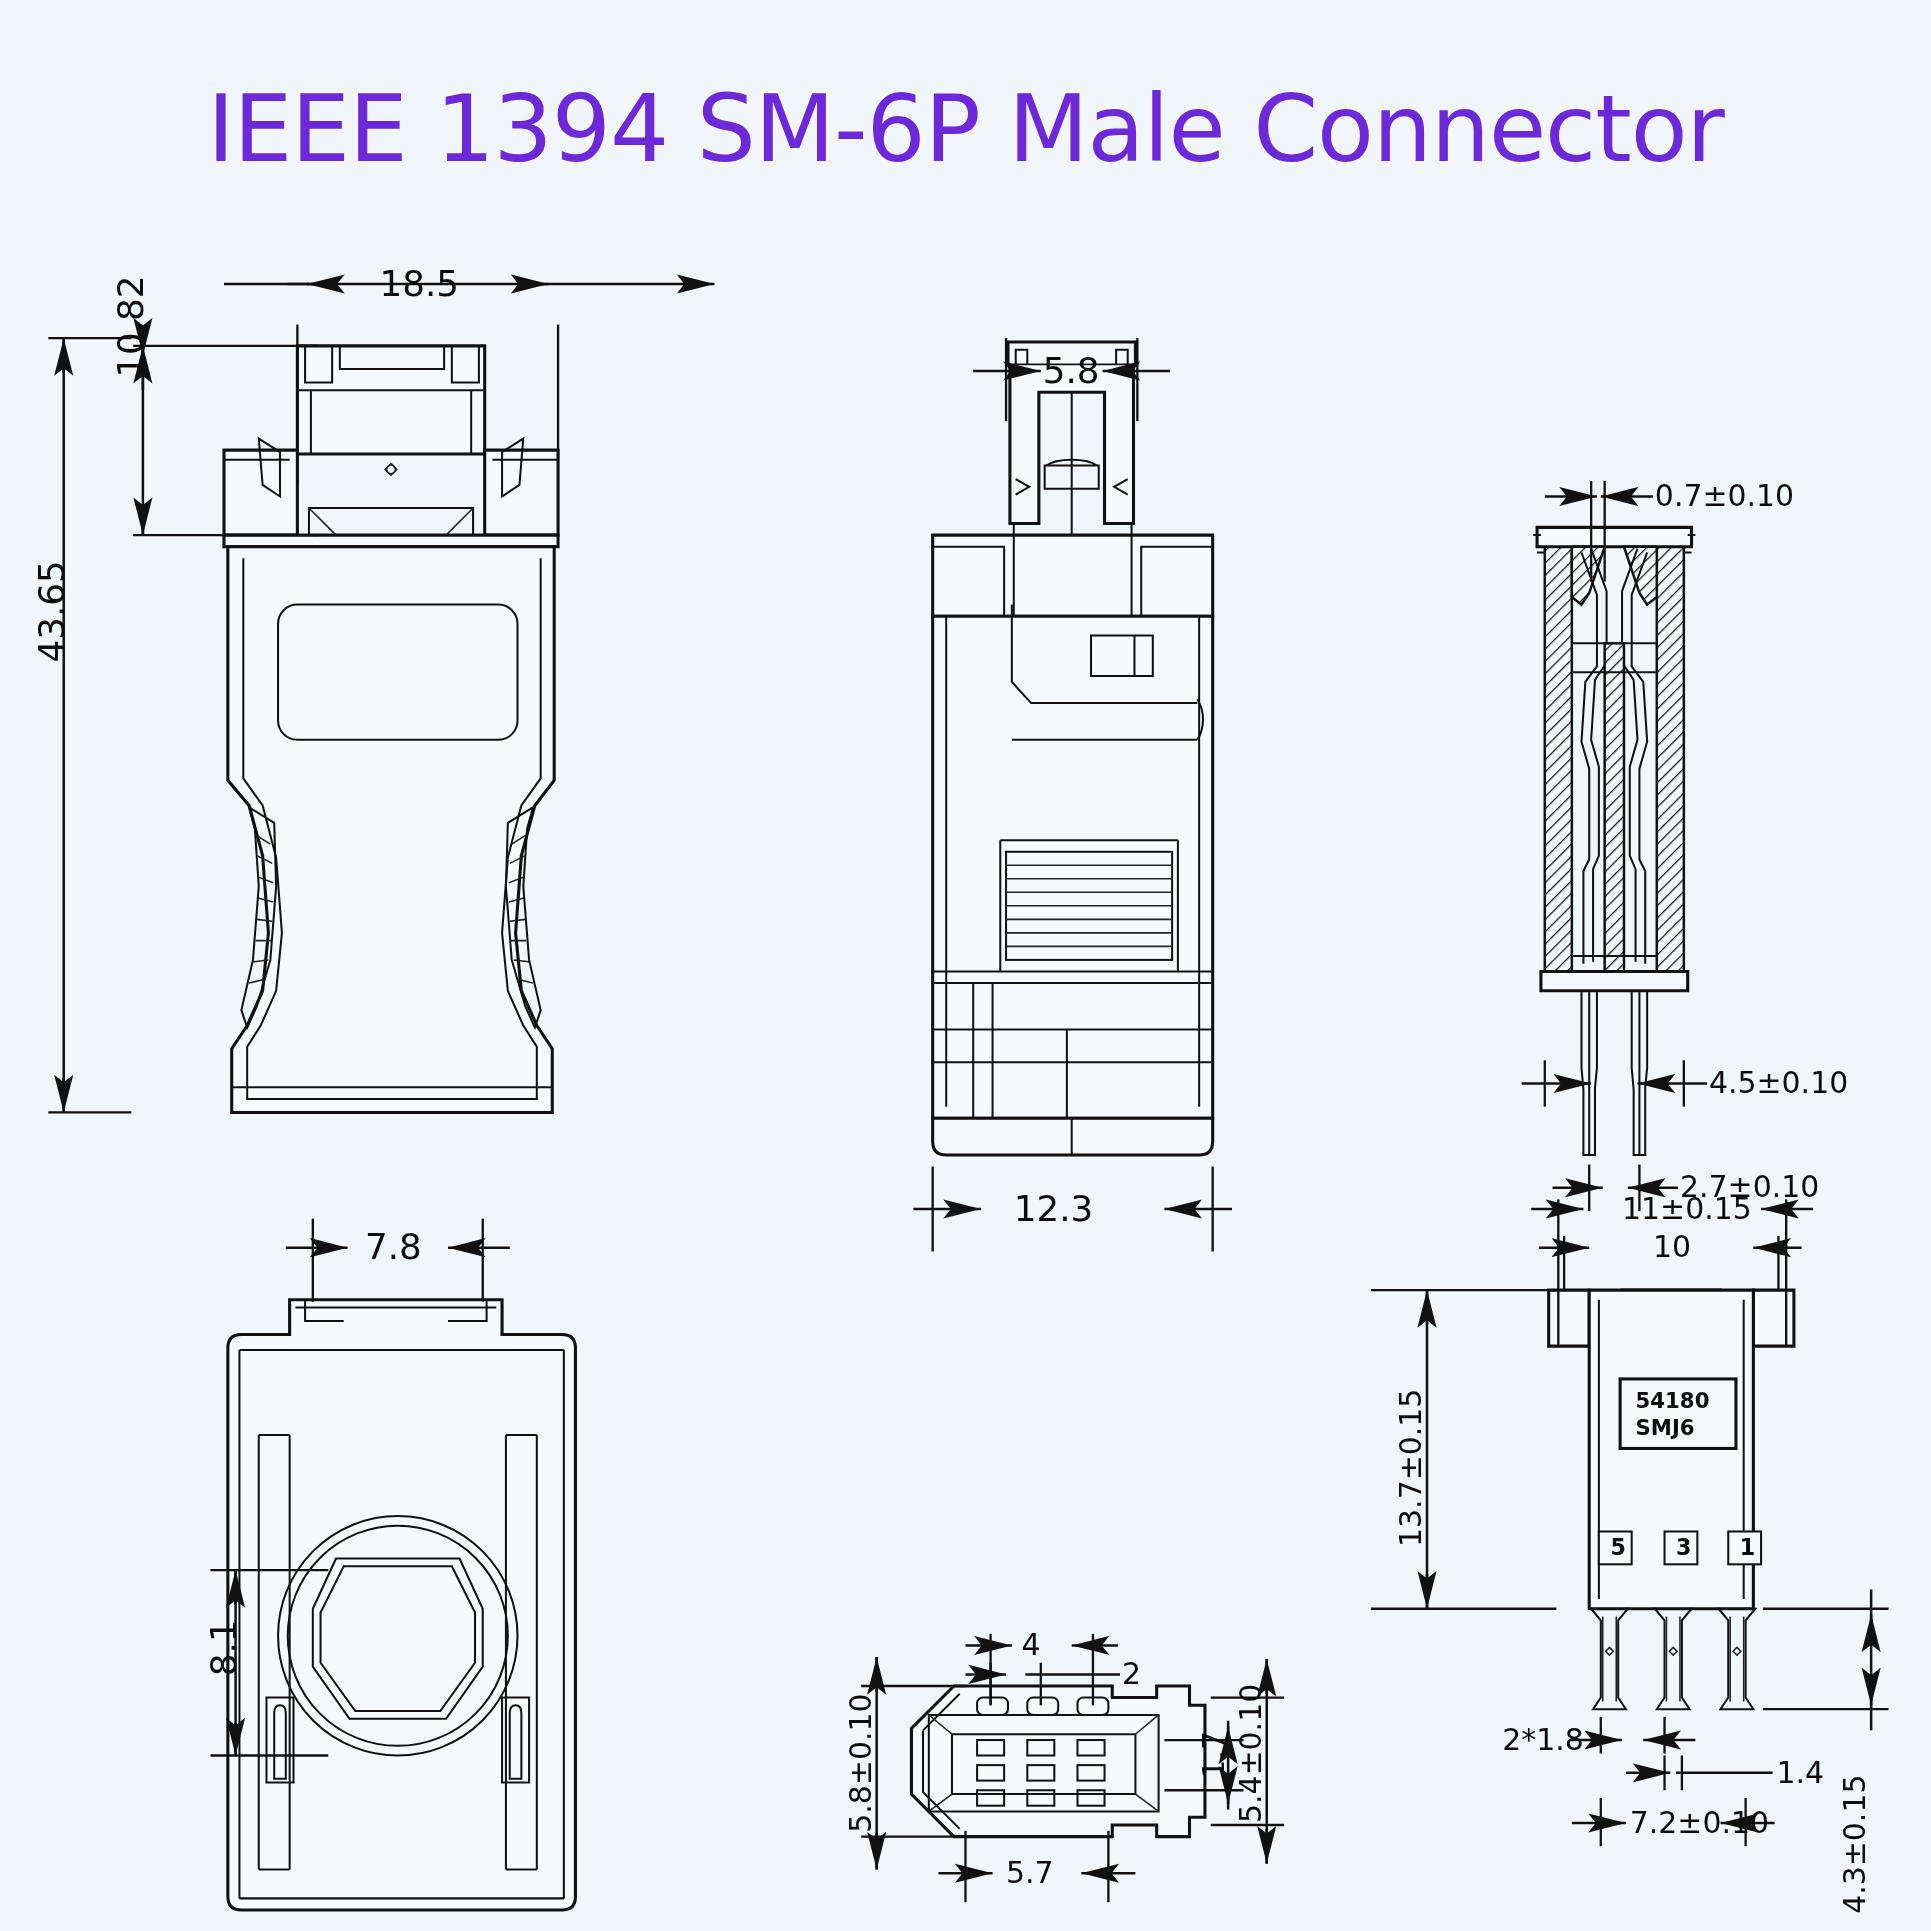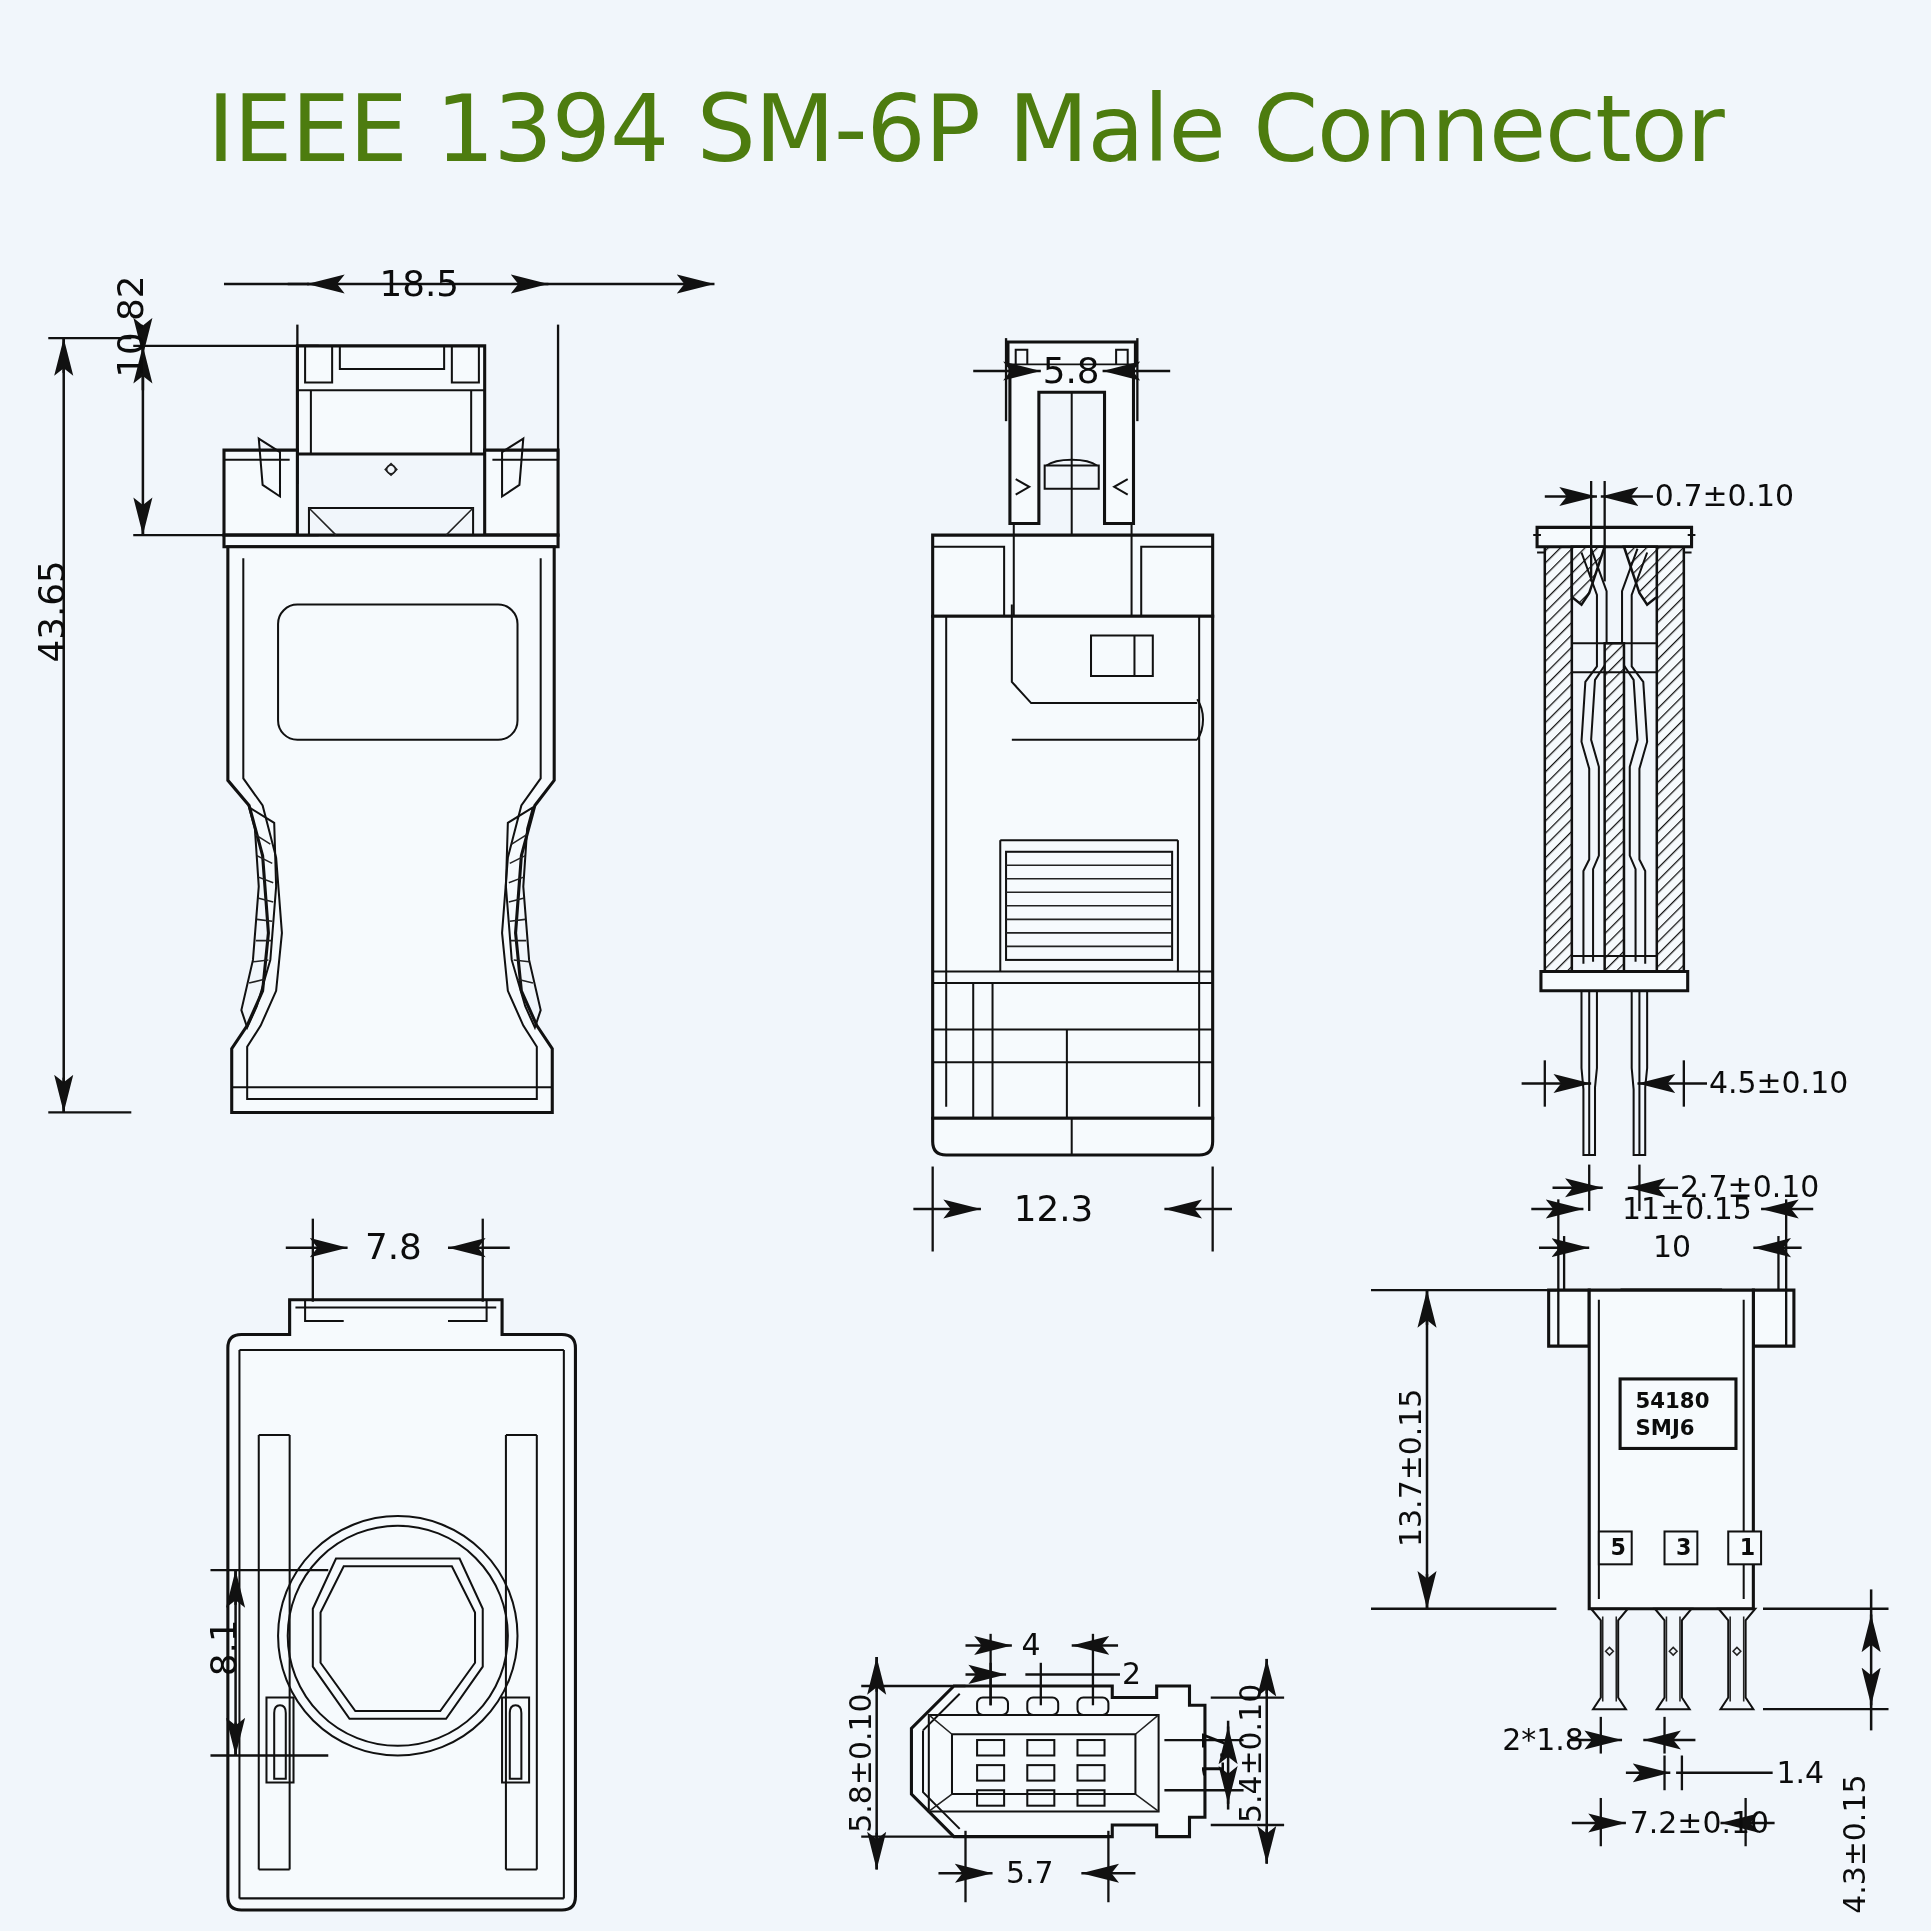--- a/index.html
+++ b/index.html
@@ -9,21 +9,21 @@
     font-family:"DejaVu Sans","Liberation Sans",sans-serif;
     overflow:hidden;
     position:relative;
   }
   #page-title{
     position:absolute;left:0;top:75px;width:1931px;
     text-align:center;
     font-size:93px;
     font-weight:400;
     letter-spacing:-1px;
-    color:#4d7c0f;
+    color:#6d28d9;
     font-family:"DejaVu Sans","Liberation Sans",sans-serif;
     white-space:nowrap;
   }
   #drawing-canvas{position:absolute;left:0;top:0;width:1931px;height:1931px;margin-top:6px;}
   svg{display:block;}
   .ln{stroke:#111;stroke-width:3.2;fill:none;stroke-linejoin:miter;stroke-linecap:butt;}
   .ln-thin{stroke:#111;stroke-width:2.1;fill:none;}
   .ln-hair{stroke:#222;stroke-width:1.6;fill:none;}
   .dim{stroke:#111;stroke-width:2.6;fill:none;}
   .dimext{stroke:#111;stroke-width:2.4;fill:none;}

